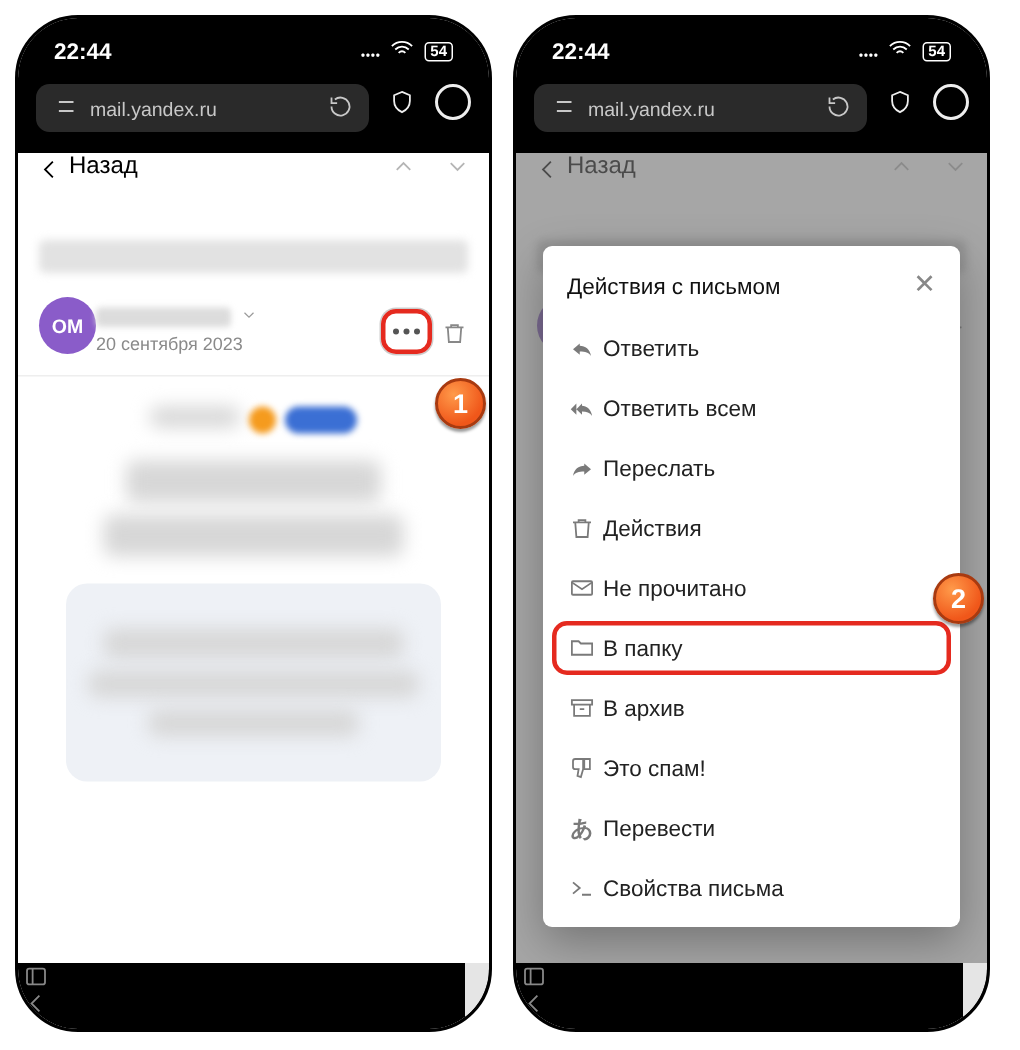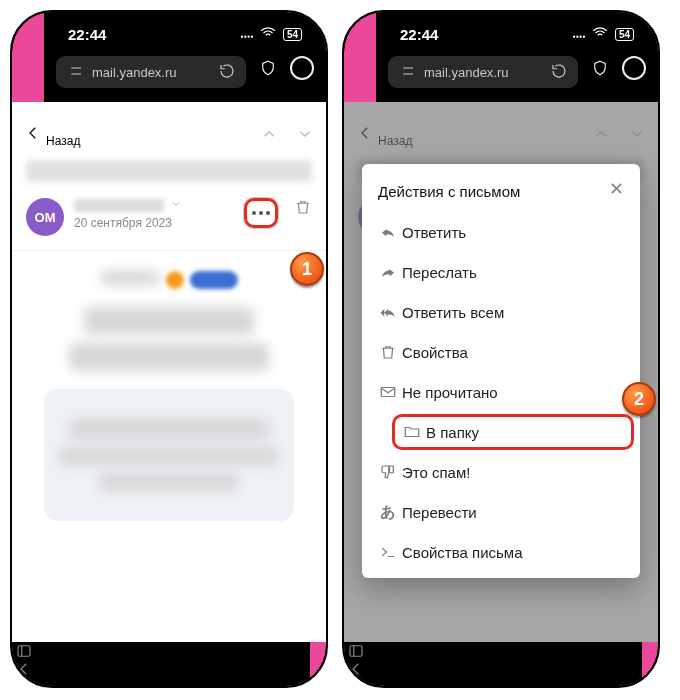--- a/index.html
+++ b/index.html
@@ -2,52 +2,52 @@
 <html><head>
 <meta charset="utf-8">
 <style>
   * { box-sizing: border-box; margin: 0; padding: 0; }
   body { background: #fff; font-family: -apple-system, "Helvetica Neue", Arial, sans-serif; }
   .stage { display: flex; gap: 14px; padding: 10px; }
   .phone {
     width: 318px; height: 678px; border: 2px solid #000; border-radius: 42px;
     background: #000; position: relative; overflow: hidden; flex-shrink: 0;
   }
-  .screen { position: absolute; inset: 0; border-radius: 40px; overflow: hidden; background: #ec4899; padding-left: 32px; }
+  .screen { position: absolute; inset: 0; border-radius: 40px; overflow: hidden; background: #e5e5e5; }
   .status-bar {
     height: 44px; background: #000; color: #fff; display: flex; align-items: center;
     justify-content: space-between; padding: 0 24px; font-size: 15px; font-weight: 600;
   }
   .status-right { display: flex; align-items: center; gap: 6px; font-size: 13px; }
   .status-right .dots { letter-spacing: 1px; }
   .batt { border: 1px solid #fff; border-radius: 3px; padding: 0 3px; font-size: 10px; font-weight: 700; }
   .urlbar {
     height: 46px; background: #000; display: flex; align-items: flex-start; gap: 10px;
     padding: 0 12px 6px;
   }
   .addr {
     flex: 1; height: 32px; background: #2a2a2a; border-radius: 9px; color: #c8c8c8;
     display: flex; align-items: center; gap: 8px; padding: 0 10px; font-size: 13px;
   }
   .addr .reload { margin-left: auto; }
   .ub-ico { width: 24px; height: 24px; display: flex; align-items: center; justify-content: center; color: #eee; }
   .ub-circle { border: 2px solid #eee; border-radius: 50%; width: 24px; height: 24px; display: flex; align-items: center; justify-content: center; font-size: 12px; font-weight: 700; }
   .content { position: absolute; top: 90px; bottom: 44px; left: 0; right: 0; background: #fff; overflow: hidden; }
   .back-row {
-    display: flex; align-items: flex-end; height: 46px; padding: 0 12px; color: #000;
-    border-bottom: 0px solid #eee; font-size: 12px;
+    display: flex; align-items: flex-start; height: 46px; padding: 0 12px; color: #000;
+    border-bottom: 0px solid #eee; font-size: 16px;
   }
   .back-row .chev-l { font-size: 22px; margin-right: 4px; }
   .back-row .navarrows { margin-left: auto; display: flex; gap: 18px; color: #b5b5b5; font-size: 18px; }
   .subj {
     margin: 12px 14px 10px; height: 22px; border-radius: 4px;
     background: #e2e2e2; filter: blur(3px);
   }
   .msg-head {
-    display: flex; align-items: flex-start; padding: 6px 14px 10px; gap: 10px;
+    display: flex; align-items: flex-end; padding: 6px 14px 10px; 
   }
   .avatar {
     width: 38px; height: 38px; border-radius: 50%; background: #8a5cc9; color: #fff;
     display: flex; align-items: center; justify-content: center; font-size: 13px; font-weight: 600;
   }
   .sender-block { flex: 1; }
   .sender-line { display: flex; align-items: center; gap: 6px; }
   .sender-name { width: 90px; height: 13px; background: #dcdcdc; border-radius: 3px; filter: blur(2px); }
   .chk { color: #9a9a9a; font-size: 13px; }
   .msg-date { font-size: 12px; color: #8a8a8a; margin-top: 3px; }
@@ -88,21 +88,21 @@
   }
   .menu-head {
     display: flex; align-items: flex-end; justify-content: space-between; padding: 14px 16px 12px;
     font-size: 15px; color: #111;
   }
   .menu-close { color: #888; font-size: 18px; }
   .menu-item {
     display: flex; align-items: center; gap: 4px; padding: 10px 16px; font-size: 15px; color: #222;
   }
   .mi-ico { width: 20px; height: 20px; color: #7a7a7a; display: flex; align-items: center; justify-content: center; }
-  .menu-item.hi { position: relative; margin-left: 24px; }
+  .menu-item.hi { position: relative; }
   .menu-hi-outline {
     position: absolute; left: 6px; right: 6px; top: 2px; bottom: 2px;
     border: 3px solid #e52a1f; border-radius: 10px; pointer-events: none;
   }
   .badge {
     position: absolute; width: 34px; height: 34px; border-radius: 50%;
     background: radial-gradient(circle at 35% 30%, #ff9a4a, #f0571a 70%);
     border: 2px solid #a83a10; color: #fff; font-weight: 800; font-size: 18px;
     display: flex; align-items: center; justify-content: center;
     box-shadow: 0 2px 2px rgba(0,0,0,.4);
@@ -331,58 +331,67 @@
             <span class="mi-ico">
                 <svg class="svg-ico" viewBox="0 0 24 24">
                   <path d="M10 8L4 13l6 5v-3c5 0 8 1 10 4-1-6-5-9-10-9V8z" fill="#7a7a7a" stroke="none"></path>
                 </svg>
               </span>
             <span>Ответить</span>
           </div>
           <div class="menu-item">
             <span class="mi-ico">
                 <svg class="svg-ico" viewBox="0 0 24 24">
+                  <path d="M7 8l-5 5 5 5M12 8l-5 5 5 5v-3c4 0 7 1 9 4-1-6-5-9-9-9V8z" fill="#7a7a7a" stroke="none"></path>
+                </svg>
+              </span>
+            <span>Ответить всем</span>
+          </div>
+          <div class="menu-item">
+            <span class="mi-ico">
+                <svg class="svg-ico" viewBox="0 0 24 24">
                   <path d="M14 8l6 5-6 5v-3c-5 0-8 1-10 4 1-6 5-9 10-9V8z" fill="#7a7a7a" stroke="none"></path>
                 </svg>
               </span>
             <span>Переслать</span>
           </div>
           <div class="menu-item">
             <span class="mi-ico">
                 <svg class="svg-ico" viewBox="0 0 24 24">
-                  <path d="M7 8l-5 5 5 5M12 8l-5 5 5 5v-3c4 0 7 1 9 4-1-6-5-9-9-9V8z" fill="#7a7a7a" stroke="none"></path>
-                </svg>
-              </span>
-            <span>Ответить всем</span>
-          </div>
-          <div class="menu-item">
-            <span class="mi-ico">
-                <svg class="svg-ico" viewBox="0 0 24 24">
                   <path d="M4 7h16M9 7V5h6v2M6 7l1 13h10l1-13"></path>
                 </svg>
               </span>
-            <span>Свойства</span>
+            <span>Действия</span>
           </div>
           <div class="menu-item">
             <span class="mi-ico">
                 <svg class="svg-ico" viewBox="0 0 24 24">
                   <rect x="3" y="6" width="18" height="12" rx="1"></rect>
                   <path d="M3 7l9 6 9-6"></path>
                 </svg>
               </span>
             <span>Не прочитано</span>
           </div>
           <div class="menu-item hi">
             <span class="mi-ico">
                 <svg class="svg-ico" viewBox="0 0 24 24" fill="#7a7a7a" stroke="none">
                   <path d="M3 6h6l2 2h10v10H3z"></path>
                 </svg>
               </span>
             <span>В папку</span>
             <div class="menu-hi-outline"></div>
+          </div>
+          <div class="menu-item">
+            <span class="mi-ico">
+                <svg class="svg-ico" viewBox="0 0 24 24">
+                  <rect x="3" y="5" width="18" height="4"></rect>
+                  <path d="M5 9v10h14V9M10 13h4"></path>
+                </svg>
+              </span>
+            <span>В архив</span>
           </div>
           <div class="menu-item">
             <span class="mi-ico">
                 <svg class="svg-ico" viewBox="0 0 24 24" fill="#7a7a7a" stroke="none">
                   <path d="M14 4h5v9h-5zM13 4H6a2 2 0 0 0-2 2v5a2 2 0 0 0 2 2h3l-1 6 3 1 2-7V4z"></path>
                 </svg>
               </span>
             <span>Это спам!</span>
           </div>
           <div class="menu-item">

